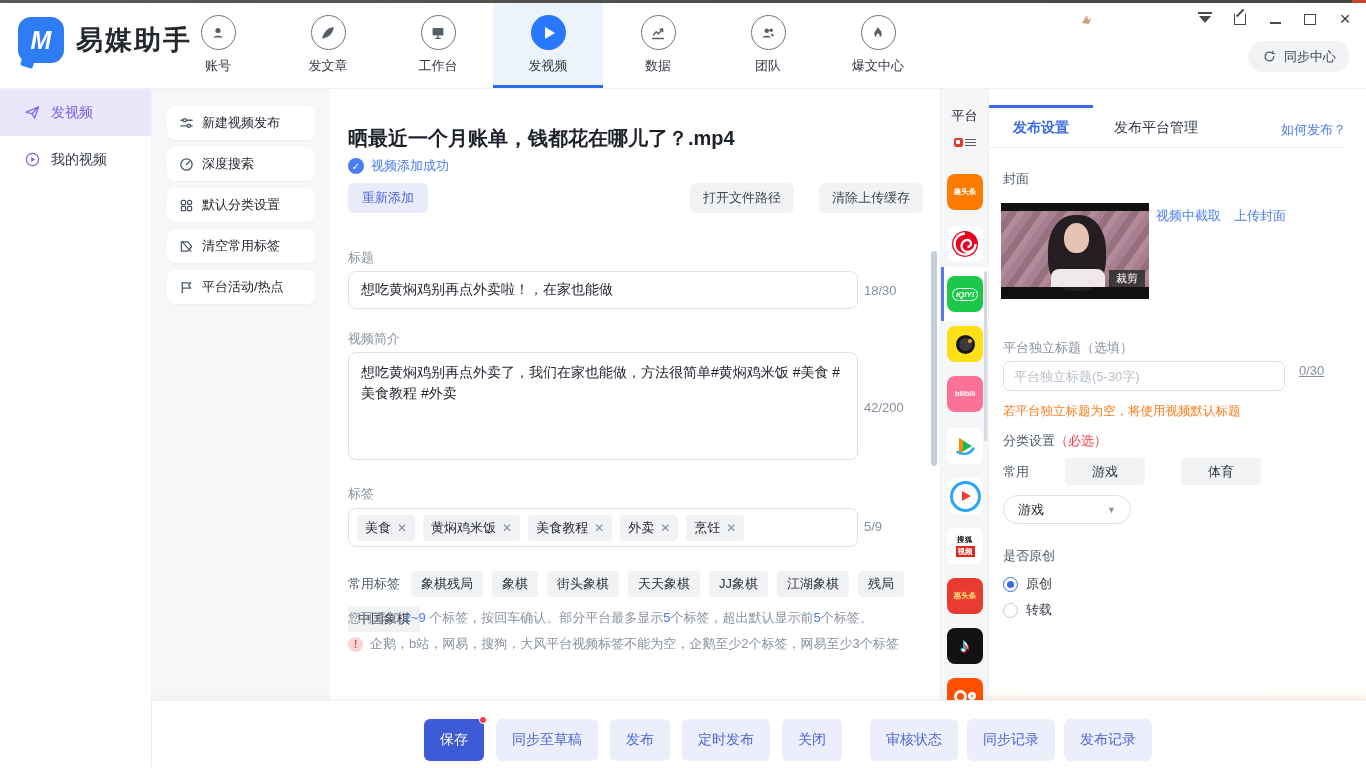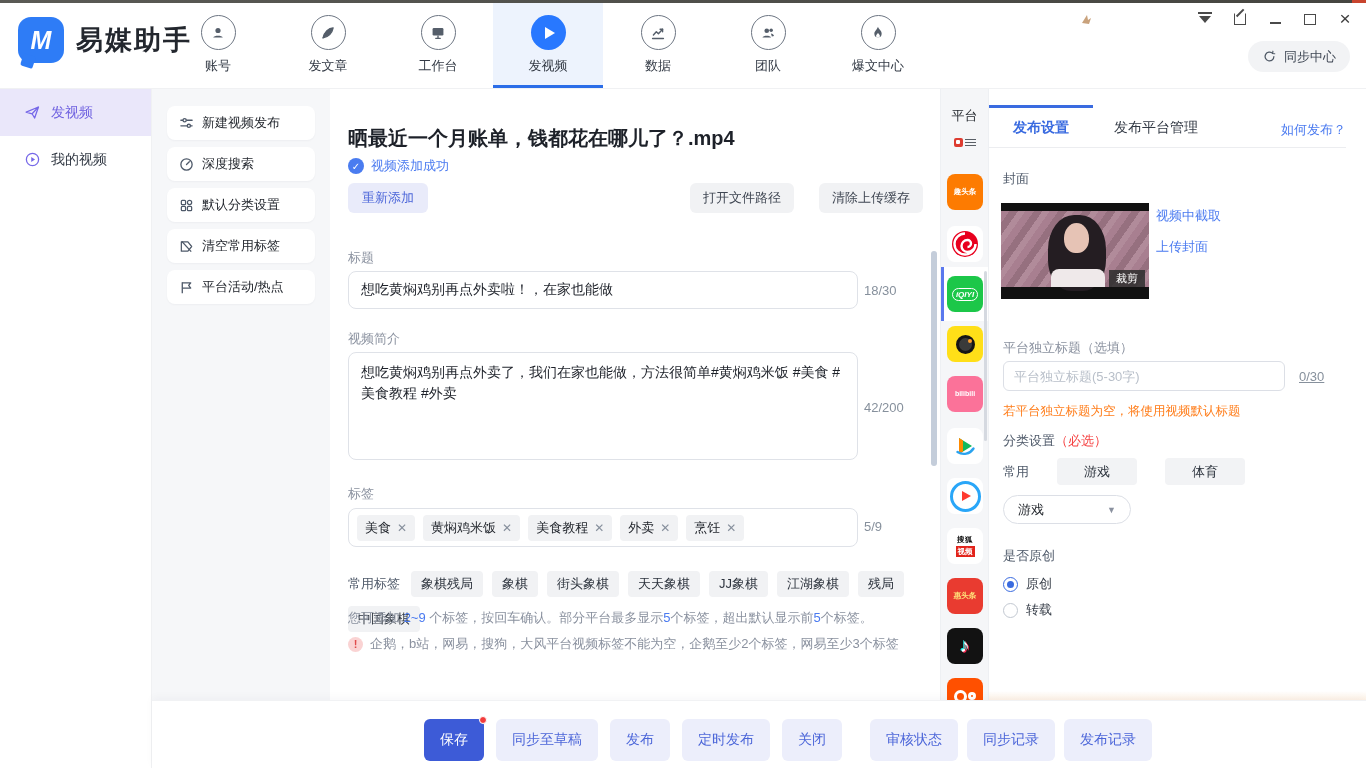--- a/index.html
+++ b/index.html
@@ -103,30 +103,30 @@
   .rp-tab.t1 { width:104px; color:#3a6be0; font-weight:bold; }
   .rp-tab.t2 { width:126px; }
   .how-link { position:absolute; right:20px; top:32px; font-size:13px; color:#4a7af0; cursor:pointer; }
   .cover-label { position:absolute; left:14px; top:81px; font-size:13px; color:#4e5969; }
   .thumb { position:absolute; left:12px; top:114px; width:148px; height:96px; background:#111; overflow:hidden; }
   .thumb .img { position:absolute; left:0; right:0; top:8px; bottom:12px; background:repeating-linear-gradient(125deg,#a87f90 0 7px,#96707f 7px 14px,#b18b9a 14px 20px); }
   .thumb .hair { position:absolute; left:47px; top:12px; width:58px; height:76px; background:#241d22; border-radius:45% 45% 40% 40%; }
   .thumb .face { position:absolute; left:63px; top:20px; width:25px; height:30px; background:#e6c3b5; border-radius:50% 50% 45% 45%; }
   .thumb .shirt { position:absolute; left:50px; bottom:12px; width:54px; height:18px; background:#efe9ea; border-radius:8px 8px 0 0; }
   .thumb .crop-tag { position:absolute; right:4px; bottom:12px; background:rgba(45,45,45,.85); color:#fff; font-size:11px; padding:1px 7px; }
-  .cover-links { position:absolute; left:167px; top:118px; display:flex; flex-direction:column; gap:13px; font-size:13px; color:#4a7af0; }
+  .cover-links { position:absolute; left:167px; top:118px; display:flex; flex-direction:row; gap:13px; font-size:13px; color:#4a7af0; }
   .cover-links span { cursor:pointer; }
   .it-label { position:absolute; left:14px; top:250px; font-size:13px; color:#8a919f; }
   .it-input { position:absolute; left:14px; top:272px; width:282px; height:30px; border:1px solid #dcdfe6; border-radius:6px; font-size:13px; padding:0 10px; font-family:inherit; color:#1d2129; outline:none; }
   .it-input::placeholder { color:#b8bfc9; }
-  .it-counter { position:absolute; left:310px; top:280px; font-size:13px; color:#86909c;text-decoration:underline; }
+  .it-counter { position:absolute; left:310px; top:274px; font-size:13px; color:#86909c;text-decoration:underline; }
   .it-note { position:absolute; left:14px; top:314px; font-size:12.5px; color:#ff7d1a; }
   .cat-label { position:absolute; left:14px; top:343px; font-size:13px; color:#4e5969; }
   .cat-label .req { color:#f53f3f; }
-  .cat-common { position:absolute; left:14px; top:369px; display:flex; align-items:center; gap:28px; }
+  .cat-common { position:absolute; left:14px; top:369px; display:flex; align-items:center; gap:36px; }
   .cat-common .cl { font-size:13px; color:#4e5969; }
   .cpill { width:80px; height:27px; background:#f2f3f5; border-radius:4px; display:flex; align-items:center; justify-content:center; font-size:13px; color:#2c333d; cursor:pointer; }
   .cat-select { position:absolute; left:14px; top:406px; width:128px; height:29px; border:1px solid #dcdfe6; border-radius:15px; display:flex; align-items:center; font-size:13px; color:#1f2329; padding:0 14px; justify-content:space-between; cursor:pointer; }
   .cat-select .caret { font-size:9px; color:#8a919f; }
   .orig-label { position:absolute; left:14px; top:458px; font-size:13px; color:#4e5969; }
   .radio-row { position:absolute; left:14px; display:flex; align-items:center; gap:8px; font-size:13px; color:#333a45; cursor:pointer; }
   .rdot { width:15px; height:15px; border-radius:50%; border:1.5px solid #c2c8d1; background:#fff; display:flex; align-items:center; justify-content:center; }
   .rdot.on { border-color:#3a6be0; }
   .rdot.on::after { content:""; width:7px; height:7px; border-radius:50%; background:#3a6be0; }
   .rp-shadow { position:absolute; left:0; right:0; bottom:0; height:9px; background:linear-gradient(to top, rgba(250,170,90,.15), rgba(255,255,255,0)); }

